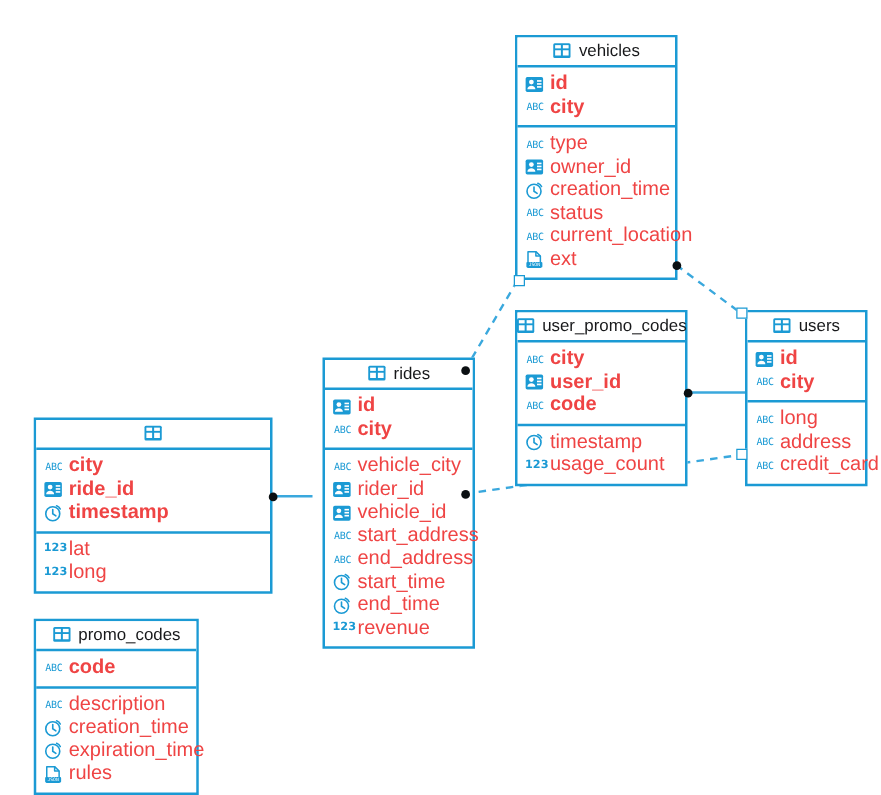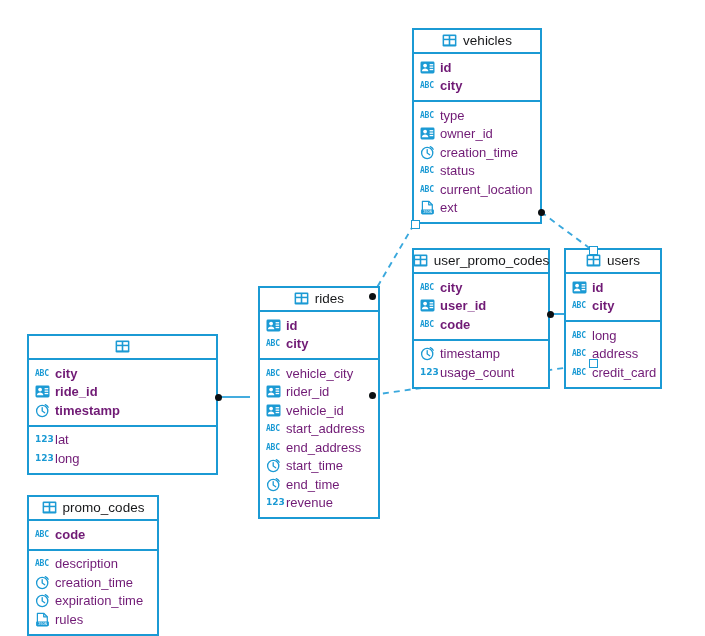--- a/index.html
+++ b/index.html
@@ -68,46 +68,46 @@
 
   .field {
     display: flex;
     align-items: center;
     gap: 5px;
     height: 18.5px;
     padding: 0 6px 0 6px;
     white-space: nowrap;
   }
   .fld-label {
-    font-size: 13px;
-    color: #701a75;
+    font-size: 16px;
+    color: #ef4444;
     line-height: 1;
   }
   .keys .fld-label {
     font-weight: bold;
   }
 
   
   .ficon {
     width: 15px;
     height: 15px;
     flex: 0 0 15px;
     position: relative;
     display: inline-block;
   }
   .ficon svg { display: block; }
 
   .icon-abc {
     font-size: 8px;
-    font-weight: bold;
+    font-weight: normal;
     color: #1b9ad4;
     letter-spacing: -0.2px;
     font-family: "DejaVu Sans Mono", monospace;
     line-height: 15px;
-    text-align: left;
+    text-align: right;
   }
   .icon-123 {
     font-size: 9px;
     font-weight: bold;
     color: #1b9ad4;
     font-family: "DejaVu Sans", sans-serif;
     line-height: 15px;
     text-align: left;
   }
 
@@ -272,21 +272,21 @@
             </svg>
           </span>
           <span class="fld-label">timestamp</span>
         </div>
         <div class="field">
           <span class="ficon icon-123">123</span>
           <span class="fld-label">usage_count</span>
         </div>
       </div>
     </div>
-    <div class="table-node" style="left: 564px; top: 248px; width: 98px;">
+    <div class="table-node" style="left: 596px; top: 248px; width: 98px;">
       <div class="tbl-header">
         <span class="ficon">
           <svg width="15" height="13" viewBox="0 0 15 13">
             <rect x="0.6" y="0.6" width="13.8" height="11.8" rx="1.2" fill="#1b9ad4"></rect>
             <rect x="2.1" y="2.1" width="4.6" height="2.6" fill="#fff"></rect>
             <rect x="8.3" y="2.1" width="4.6" height="2.6" fill="#fff"></rect>
             <rect x="2.1" y="6.2" width="4.6" height="4.2" fill="#fff"></rect>
             <rect x="8.3" y="6.2" width="4.6" height="4.2" fill="#fff"></rect>
           </svg>
         </span>

